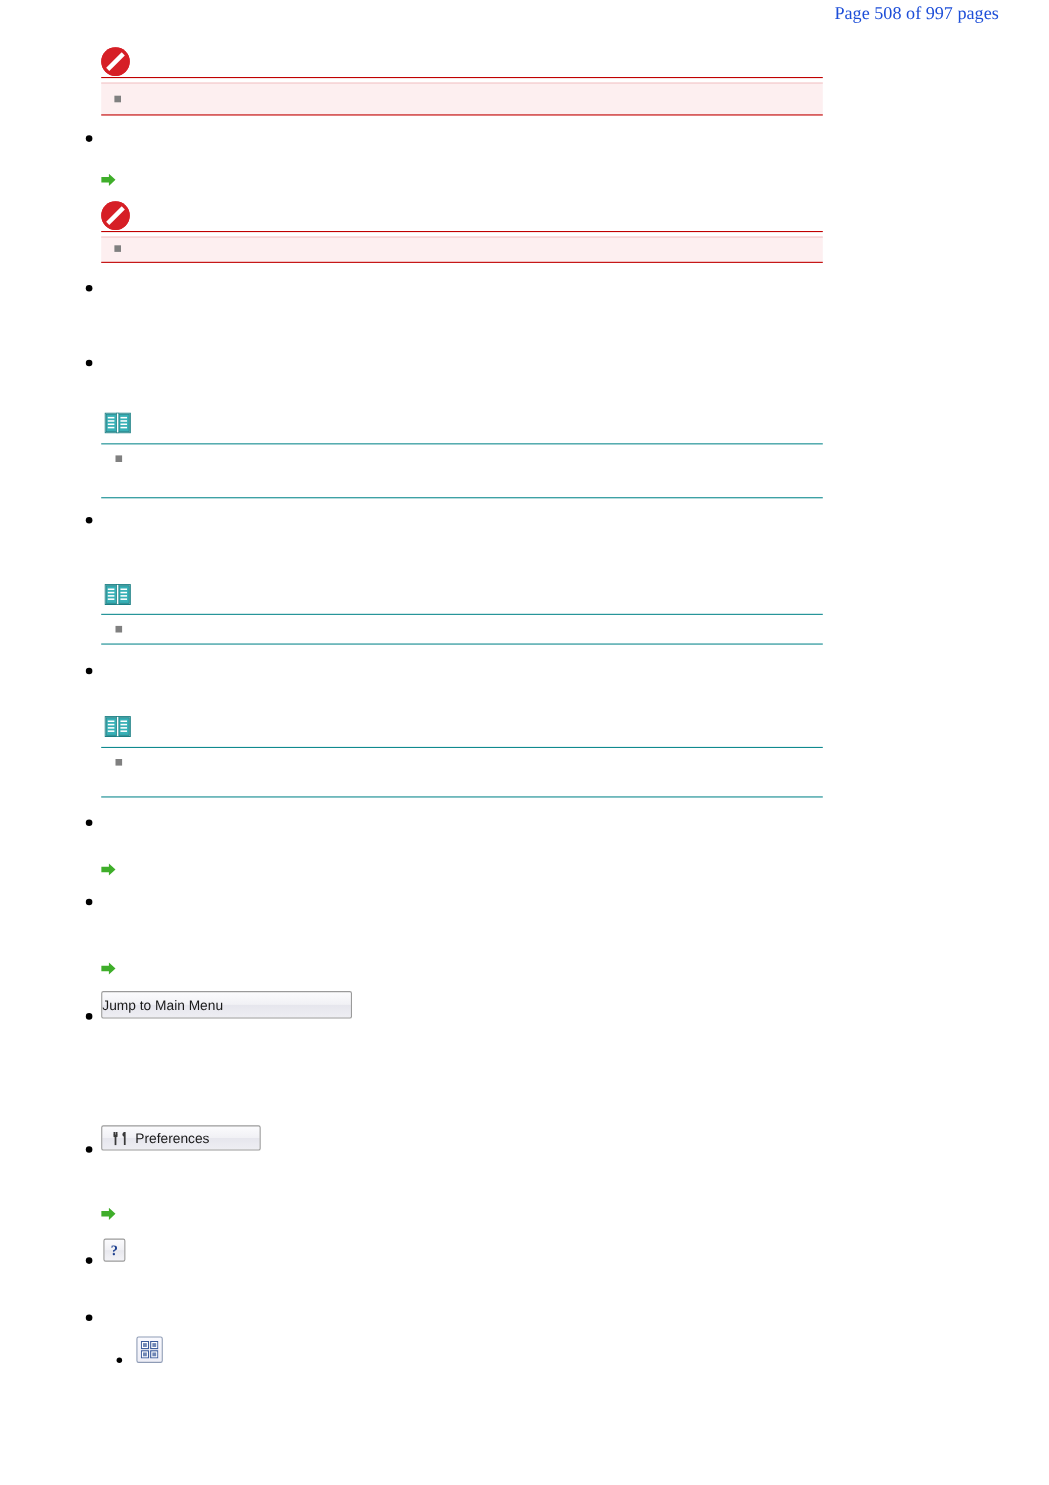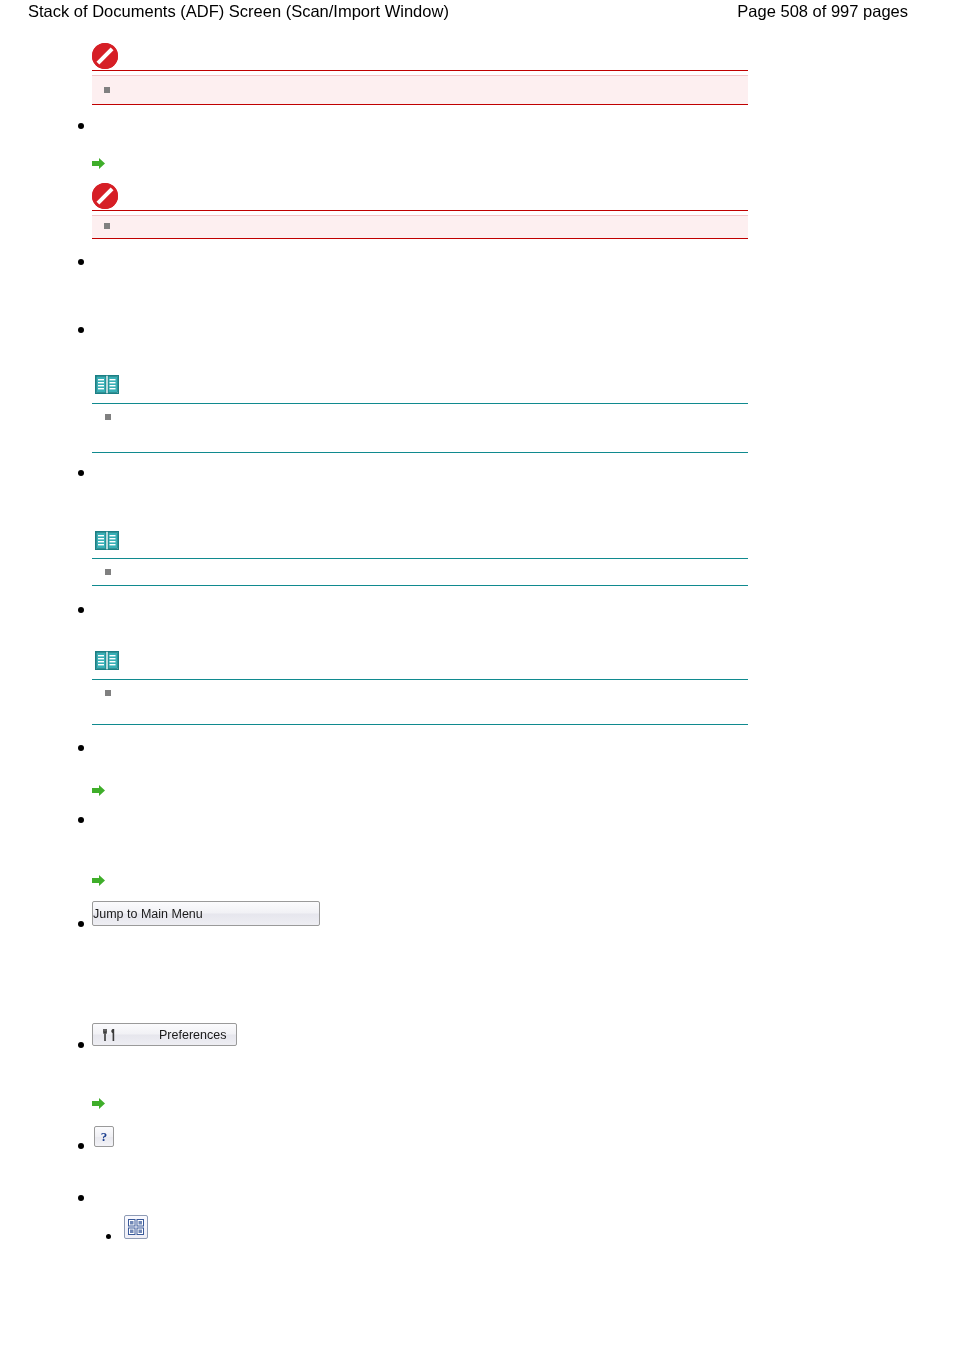--- a/index.html
+++ b/index.html
@@ -30,22 +30,23 @@
     top: 2px;
     font-size: 16.5px;
     color: #000;
     white-space: nowrap;
   }
   .page-header .page-number {
     position: absolute;
     right: 46px;
     top: 2px;
     font-size: 16.5px;
-    color: #000000;
+    color: #1d4ed8;
     white-space: nowrap;
+    font-family: Liberation Serif, serif;
   }
 
   
   .content {
     position: absolute;
     top: 34px;
     left: 0;
     width: 954px;
   }
 
@@ -201,21 +202,20 @@
     display: flex;
     align-items: center;
     justify-content: center;
   }
   .grid-icon-btn svg { display: block; }
 </style>
 </head>
 <body>
 
 <div class="page-header">
-  <div class="doc-title">Stack of Documents (ADF) Screen (Scan/Import Window)</div>
   <div class="page-number">Page 508 of 997 pages</div>
 </div>
 
 <div class="content">
 
   <div class="prohibit-icon" style="left:92px; top:9px;"></div>
   <div class="caution-rule" style="top:36px;"></div>
   <div class="caution-body" style="top:41px; height:28px;">
     <div class="sq-marker" style="left:12px; top:11px;"></div>
   </div>
@@ -329,21 +329,21 @@
       <path d="M0 4 L7 4 L7 1 L13 6.5 L7 12 L7 9 L0 9 Z" fill="#3fae2a"></path>
     </svg>
   </div>
 
   <div class="bullet" style="left:78px; top:887px;"></div>
   <div class="ui-button" style="left:92px; top:867px; width:228px; height:25px;">
     <span class="btn-label">Jump to Main Menu</span>
   </div>
 
   <div class="bullet" style="left:78px; top:1008px;"></div>
-  <div class="ui-button with-icon" style="left:92px; top:989px; width:145px; height:23px;gap:36px;">
+  <div class="ui-button with-icon" style="left:92px; top:989px; width:145px; height:23px;">
     <span class="pref-icon">
       <svg width="16" height="14" viewBox="0 0 16 14">
         <path d="M3 1 L3 4 M5 1 L5 4" stroke="#3a3a3a" stroke-width="1.6" fill="none"></path>
         <rect x="2.2" y="3.5" width="3.6" height="2.2" fill="#3a3a3a"></rect>
         <rect x="3.2" y="5.5" width="1.6" height="7.5" fill="#3a3a3a"></rect>
         <path d="M11.6 1 C9.8 2.2 9.8 4.3 11.6 5.3 L11.6 13 L13.2 13 L13.2 1 Z" fill="#3a3a3a"></path>
       </svg>
     </span>
     <span class="btn-label">Preferences</span>
   </div>

